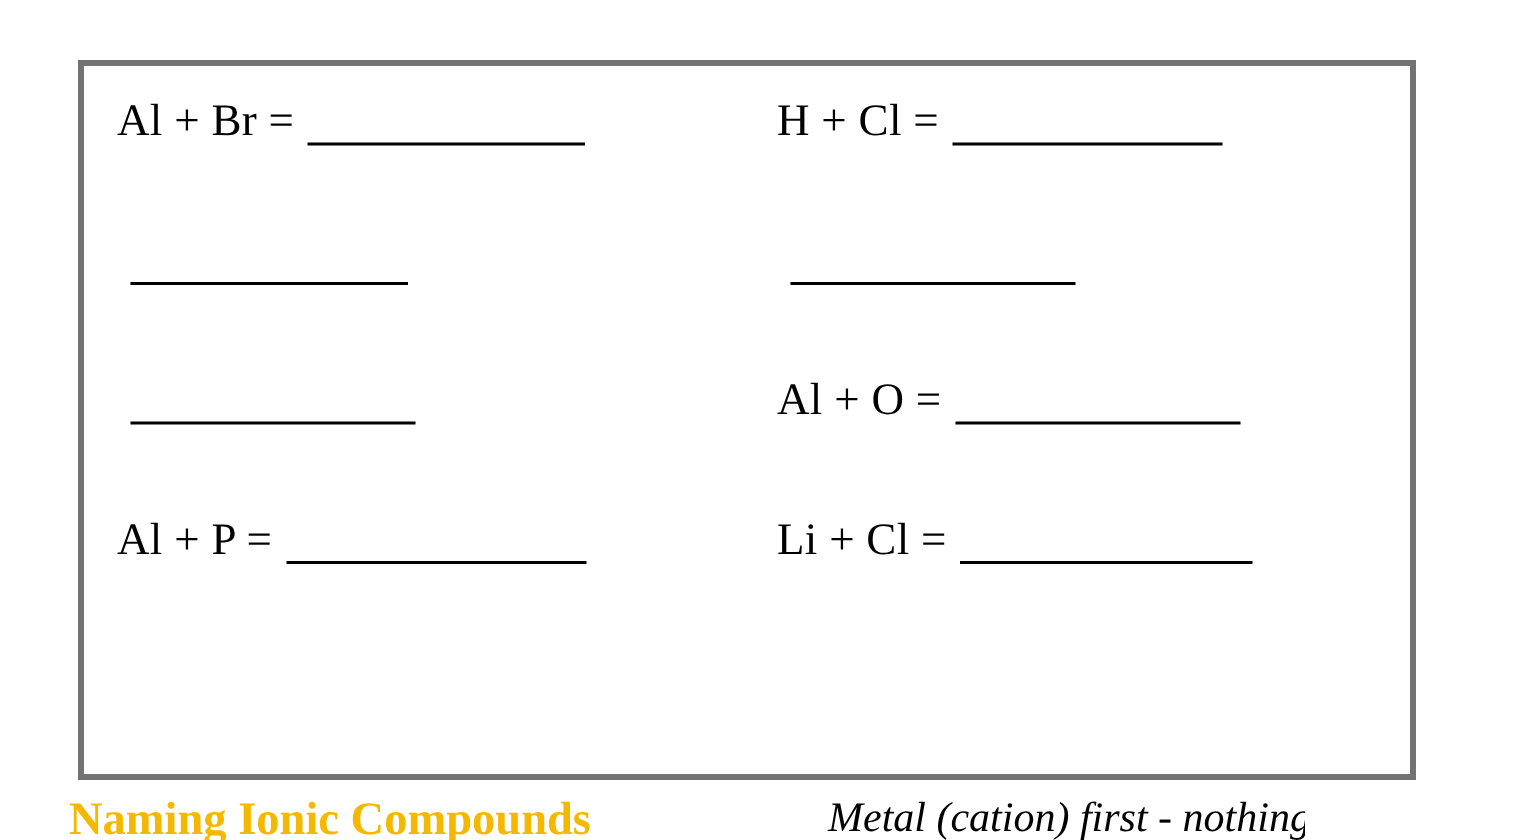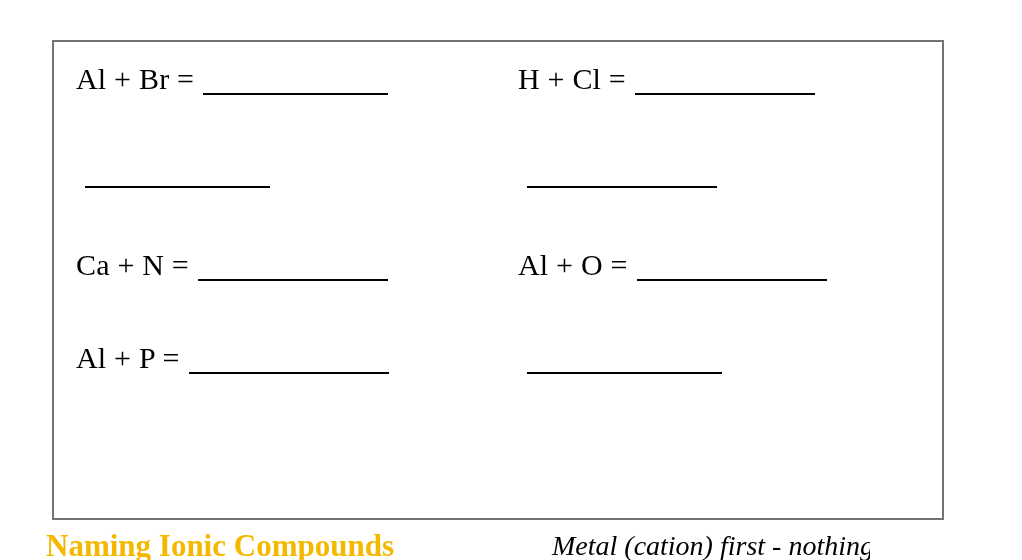--- a/index.html
+++ b/index.html
@@ -18,21 +18,21 @@
     width: 1022px;
     height: 560px;
     background: #ffffff;
   }
   #worksheet-box {
     position: absolute;
     left: 52px;
     top: 40px;
     width: 892px;
     height: 480px;
-    border: 2px solid #737373;
+    border: 4px solid #737373;
     box-sizing: border-box;
     background: #ffffff;
   }
   .columns {
     display: flex;
     flex-direction: row;
     width: 100%;
     height: 100%;
     box-sizing: border-box;
     padding: 22px 0 0 0;
@@ -115,21 +115,20 @@
 
       <div class="col left">
         <div class="eq-row">
           <span class="eq-text">Al + Br =</span>
           <span class="blank b-185"></span>
         </div>
         <div class="eq-row">
           <span class="blank b-185"></span>
         </div>
         <div class="eq-row">
-          <span class="eq-text">Ca + N =</span>
           <span class="blank b-190"></span>
         </div>
         <div class="eq-row">
           <span class="eq-text">Al + P =</span>
           <span class="blank b-200"></span>
         </div>
       </div>
 
       <div class="col right">
         <div class="eq-row">
@@ -137,20 +136,21 @@
           <span class="blank b-180"></span>
         </div>
         <div class="eq-row">
           <span class="blank b-190"></span>
         </div>
         <div class="eq-row">
           <span class="eq-text">Al + O =</span>
           <span class="blank b-190"></span>
         </div>
         <div class="eq-row">
+          <span class="eq-text">Li + Cl =</span>
           <span class="blank b-195"></span>
         </div>
       </div>
 
     </div>
   </div>
 
   <div id="footer">
     <div id="footer-title">Naming Ionic Compounds</div>
     <div id="footer-note">Metal (cation) first - nothing </div>

